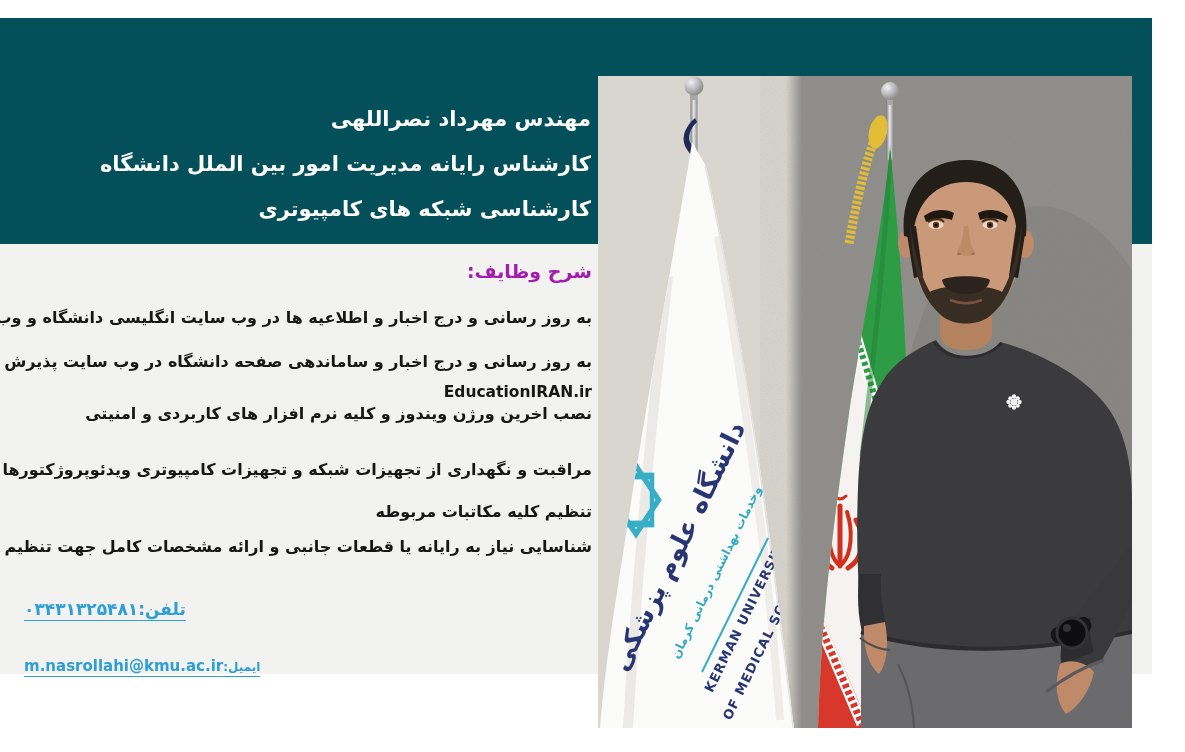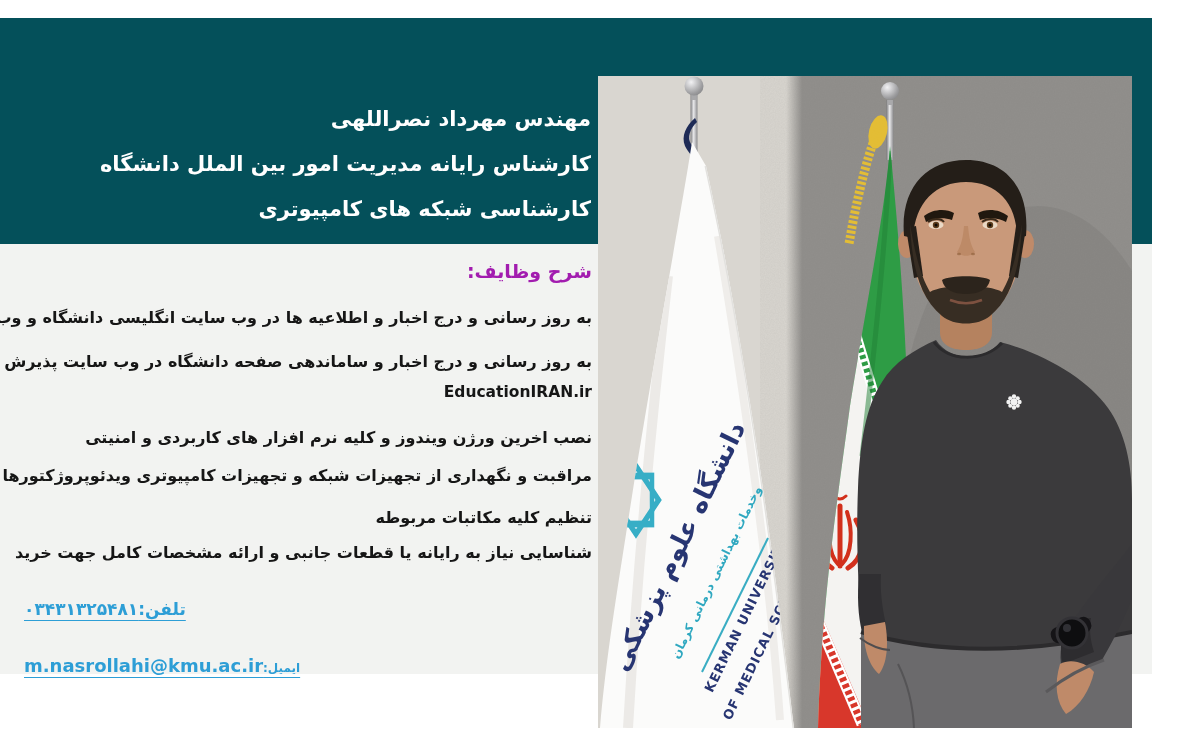--- a/index.html
+++ b/index.html
@@ -8,32 +8,32 @@
   .teal-band{position:absolute;left:0;top:18px;width:1152px;height:226px;background:#04505a;}
   .content-bg{position:absolute;left:0;top:244px;width:1152px;height:430px;background:#f2f3f1;}
   .header-text{position:absolute;left:0;top:97px;width:591px;direction:rtl;text-align:right;
                color:#ffffff;font-weight:bold;font-size:21px;line-height:45px;white-space:nowrap;}
   .duties{position:absolute;left:0;top:252px;width:592px;padding-top:9px;direction:rtl;
           text-align:right;color:#161616;}
   .duties-heading{font-size:19px;font-weight:bold;line-height:20px;margin:0 0 26px 0;color:#a21caf;}
   .duty{font-size:16px;font-weight:bold;line-height:22px;white-space:nowrap;}
   .duty-0{margin-bottom:22px}
   .duty-1{margin-bottom:8px}
-  .duty-2{margin-bottom:24px;font-size:15.5px;direction:ltr;}
-  .duty-3{margin-bottom:16px}
+  .duty-2{font-size:15.5px;direction:ltr;}
+  .duty-3{margin-bottom:34px}
   .duty-4{margin-bottom:20px}
   .duty-5{margin-bottom:13px}
   .duty-6{margin-bottom:0}
   .contact{position:absolute;left:24px;top:597px;}
   .contact-line{display:table;direction:rtl;color:#2d9ed6;font-weight:bold;
                 text-decoration:underline;text-underline-offset:5px;white-space:nowrap;}
   .phone-line{font-size:17px;line-height:24px;margin-bottom:32px;}
   .email-line{line-height:26px;}
   .email-label{font-size:12px;}
-  .email-address{font-size:18px;direction:ltr;unicode-bidi:embed;margin-top:15px;}
+  .email-address{font-size:15px;direction:ltr;unicode-bidi:embed;margin-top:15px;}
   .photo{position:absolute;left:598px;top:76px;width:534px;height:652px;}
   svg text{font-family:"DejaVu Sans",sans-serif;}
 </style>
 </head>
 <body>
 
 <div class="page">
 
   <div class="teal-band"></div>
   <div class="content-bg"></div>
@@ -45,21 +45,21 @@
   </div>
 
   <div class="duties">
     <div class="duties-heading">شرح وظایف:</div>
     <div class="duty duty-0">به روز رسانی و درج اخبار و اطلاعیه ها در وب سایت انگلیسی دانشگاه و وب سایت امور بین الملل</div>
     <div class="duty duty-1">به روز رسانی و درج اخبار و ساماندهی صفحه دانشگاه در وب سایت پذیرش دانشجو خارجی</div>
     <div class="duty duty-2">EducationIRAN.ir</div>
     <div class="duty duty-3">نصب اخرین ورژن ویندوز و کلیه نرم افزار های کاربردی و امنیتی</div>
     <div class="duty duty-4">مراقبت و نگهداری از تجهیزات شبکه و تجهیزات کامپیوتری ویدئوپروژکتورها</div>
     <div class="duty duty-5">تنظیم کلیه مکاتبات مربوطه</div>
-    <div class="duty duty-6">شناسایی نیاز به رایانه یا قطعات جانبی و ارائه مشخصات کامل جهت خرید</div>
+    <div class="duty duty-6">شناسایی نیاز به رایانه یا قطعات جانبی و ارائه مشخصات کامل جهت تنظیم</div>
   </div>
 
   <div class="contact">
     <div class="contact-line phone-line">
       <span>تلفن:</span>
       <span>۰۳۴۳۱۳۲۵۴۸۱</span>
     </div>
     <div class="contact-line email-line">
       <span class="email-label">ایمیل:</span>
         <span class="email-address">m.nasrollahi@kmu.ac.ir</span>

